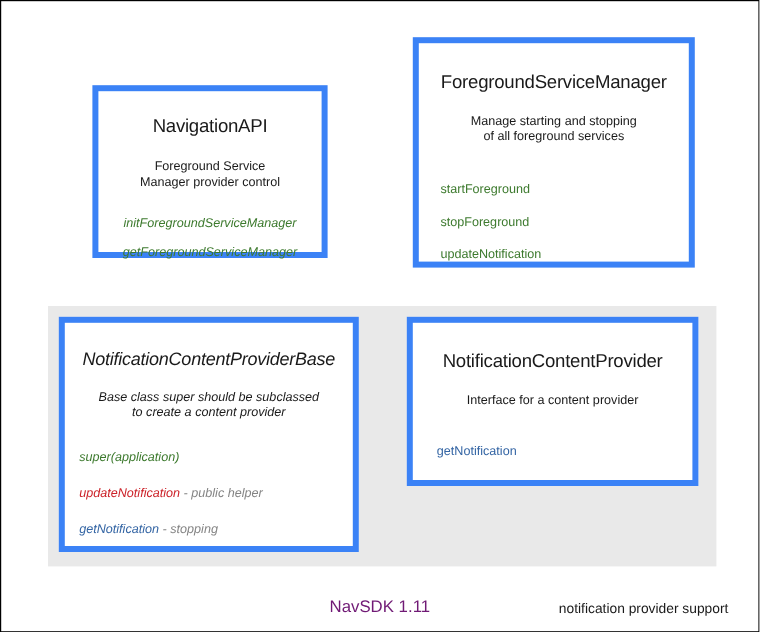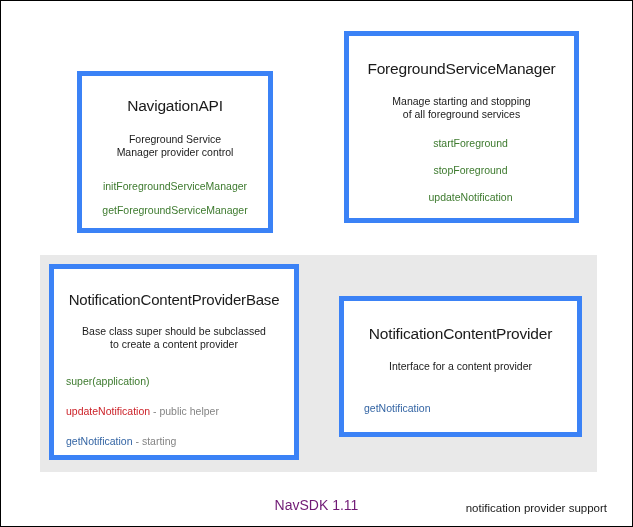--- a/index.html
+++ b/index.html
@@ -84,52 +84,52 @@
     position: absolute;
     width: 100%;
     text-align: center;
     font-size: 14px;
     color: #701a75;
     white-space: nowrap;
   }
 
   
   #box-navigation-api {
-    left: 76px; top: 70px; width: 196px; height: 162px;
+    left: 76px; top: 70px; width: 196px; height: 144px;
   }
   #box-navigation-api .class-title { margin-top: 21px; }
   #box-navigation-api .class-desc  { margin-top: 18px; }
-  #box-navigation-api .member-list { margin-top: 21px; }
+  #box-navigation-api .member-list { margin-top: 21px; font-style: italic; }
   #box-navigation-api .member      { margin-bottom: 11px; }
 
   #box-foreground-service-manager {
     left: 343px; top: 30px; width: 235px; height: 192px;
   }
   #box-foreground-service-manager .class-title { margin-top: 24px; }
   #box-foreground-service-manager .class-desc  { margin-top: 17px; }
-  #box-foreground-service-manager .member-list { margin-top: 16px; padding-left: 18px; text-align: center; }
+  #box-foreground-service-manager .member-list { margin-top: 31px; padding-left: 18px; }
   #box-foreground-service-manager .member      { margin-bottom: 14px; }
 
   #group-region {
     left: 39px; top: 254px; width: 557px; height: 217px;
   }
   #group-label {
     right: 25px; bottom: 12px; text-align: right;
   }
 
   #box-notification-content-provider-base {
-    left: 48px; top: 263px; width: 250px; height: 196px;
+    left: 48px; top: 263px; width: 250px; height: 196px; font-style: italic;
   }
   #box-notification-content-provider-base .class-title { margin-top: 22px; font-size: 15px; }
   #box-notification-content-provider-base .class-desc  { margin-top: 17px; }
   #box-notification-content-provider-base .member-list { margin-top: 24px; padding-left: 12px; }
   #box-notification-content-provider-base .member      { margin-bottom: 17px; }
 
   #box-notification-content-provider {
-    left: 338px; top: 263px; width: 243px; height: 141px; margin-top: 32px;
+    left: 338px; top: 263px; width: 243px; height: 141px;
   }
   #box-notification-content-provider .class-title { margin-top: 24px; }
   #box-notification-content-provider .class-desc  { margin-top: 17px; }
   #box-notification-content-provider .member-list { margin-top: 29px; padding-left: 20px; }
   #box-notification-content-provider .member      { margin-bottom: 10px; }
 
   #footer-label { left: 0; top: 496px; }
 </style>
 </head>
 <body>
@@ -180,21 +180,21 @@
       <div>to create a content provider</div>
     </div>
     <div class="member-list left-align">
       <div class="member">
         <span class="m-green">super(application)</span><span class="m-note"></span>
       </div>
       <div class="member">
         <span class="m-red">updateNotification</span><span class="m-note"> - public helper</span>
       </div>
       <div class="member">
-        <span class="m-blue">getNotification</span><span class="m-note"> - starting</span>
+        <span class="m-blue">getNotification</span><span class="m-note"> - stopping</span>
       </div>
     </div>
   </div>
 
   <div class="class-box" id="box-notification-content-provider">
     <div class="class-title">NotificationContentProvider</div>
     <div class="class-desc">
       <div>Interface for a content provider</div>
     </div>
     <div class="member-list left-align">

